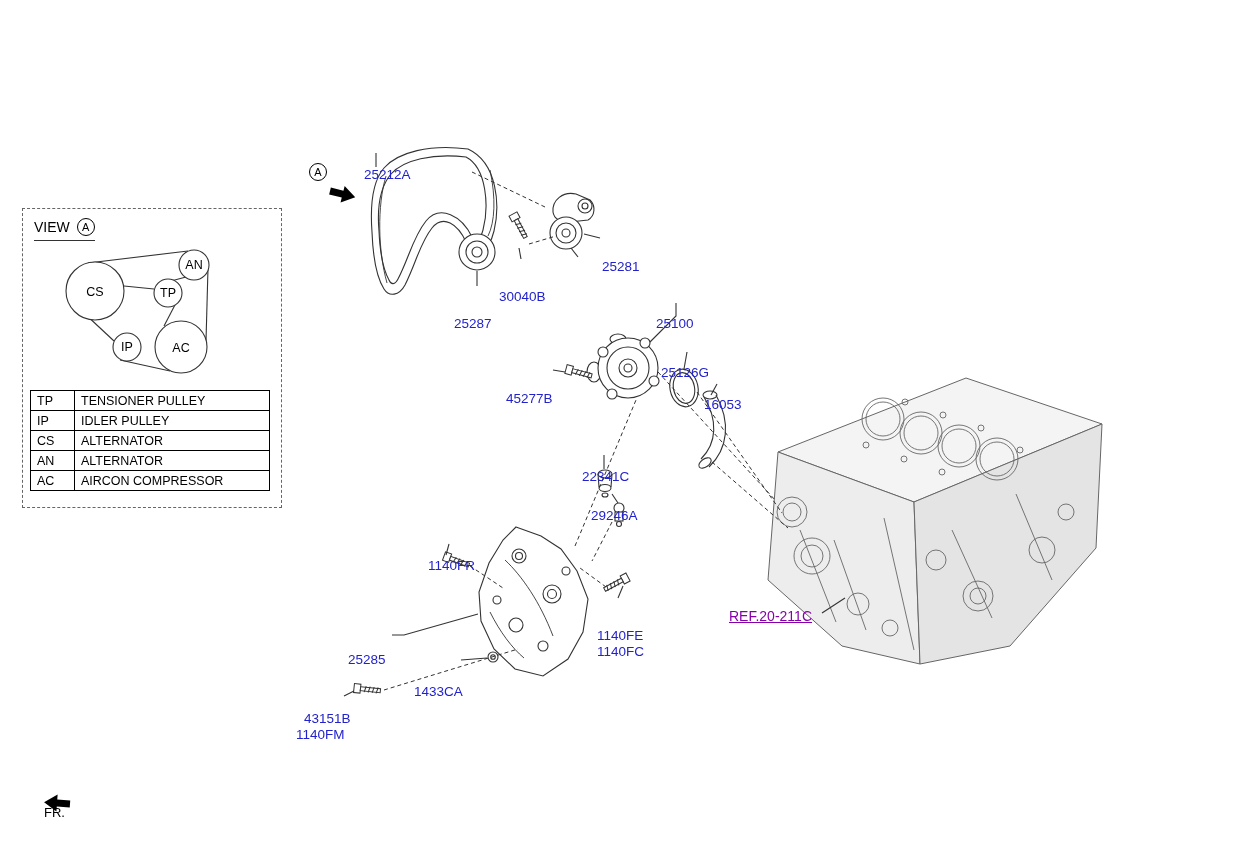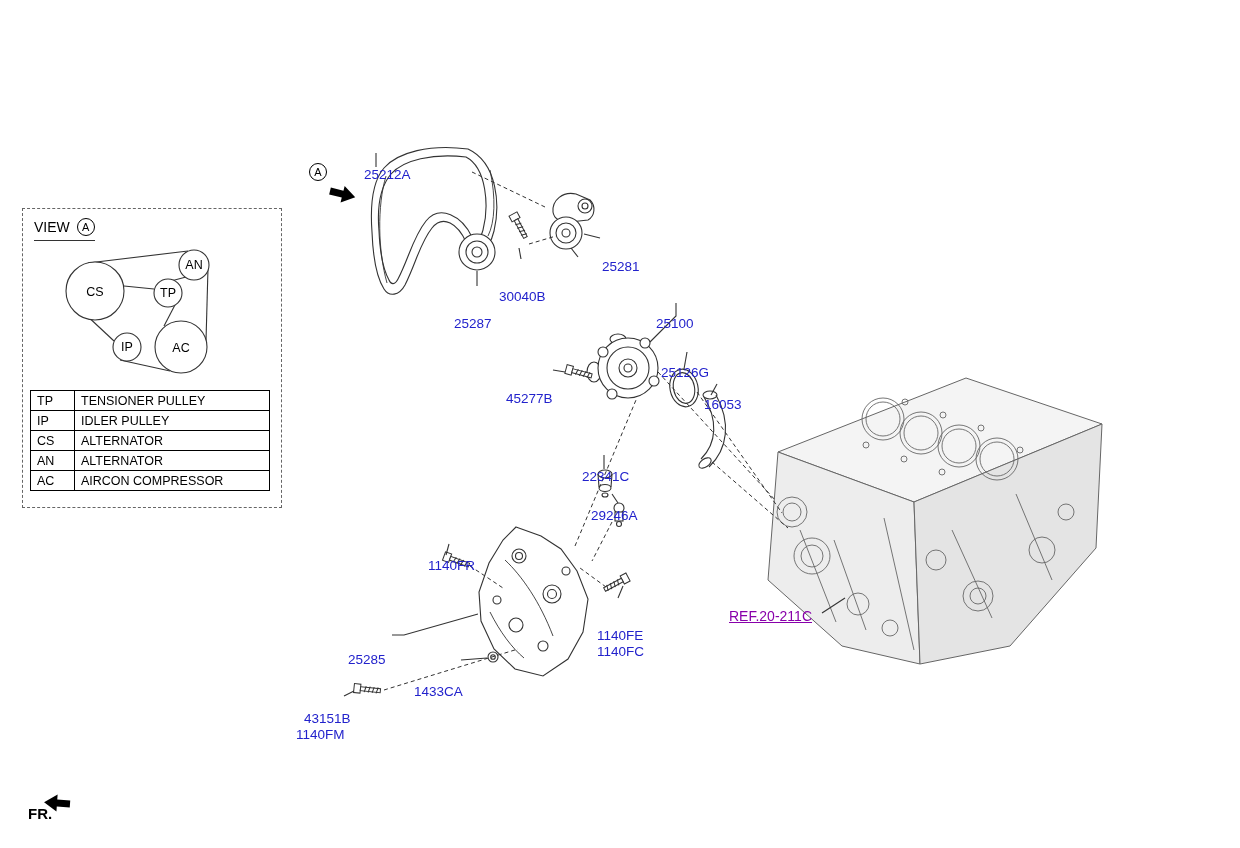--- a/index.html
+++ b/index.html
@@ -13,21 +13,21 @@
 
   .view-box   { position:absolute; left:22px; top:208px; width:260px; height:300px; border:1px dashed #666; }
   .view-title { position:absolute; left:11px; top:9px; display:flex; align-items:center; gap:7px; font-size:14px; color:#000; padding-bottom:4px; border-bottom:1px solid #333; }
   .circle-marker { display:inline-flex; width:18px; height:18px; border:1.3px solid #000; border-radius:50%; align-items:center; justify-content:center; font-size:11px; color:#000; background:#fff; }
   .marker-a { position:absolute; left:309px; top:163px; }
 
   table.legend { position:absolute; left:30px; top:390px; width:240px; border-collapse:collapse; background:#fff; }
   table.legend td { border:1px solid #000; font-size:12.5px; color:#000; padding:2px 6px; height:20px; white-space:nowrap; }
   table.legend td.abbr { width:44px; }
 
-  .fr-label { position:absolute; left:28px; top:805px; font-size:15px; font-weight:bold; color:#000; }
+  .fr-label { position:absolute; left:44px; top:805px; font-size:13px; font-weight:normal; color:#000; }
 
   
   .ln   { stroke:var(--line,#333); fill:none; stroke-width:1.1; }
   .lnw  { stroke:var(--line,#333); fill:#fff; stroke-width:1.1; }
   .thin { stroke:var(--line,#333); fill:none; stroke-width:0.9; }
   .dash { stroke:var(--line,#333); fill:none; stroke-width:1; stroke-dasharray:4 3; }
   .blk  { fill:var(--block-fill,#ededed); stroke:var(--block-line,#666); stroke-width:1; }
   .blkl { fill:none; stroke:var(--block-line,#666); stroke-width:0.9; }
   .solid{ fill:#000; stroke:none; }
   text.pl { font-family:"Liberation Sans", sans-serif; font-size:12.5px; fill:#000; text-anchor:middle; }

